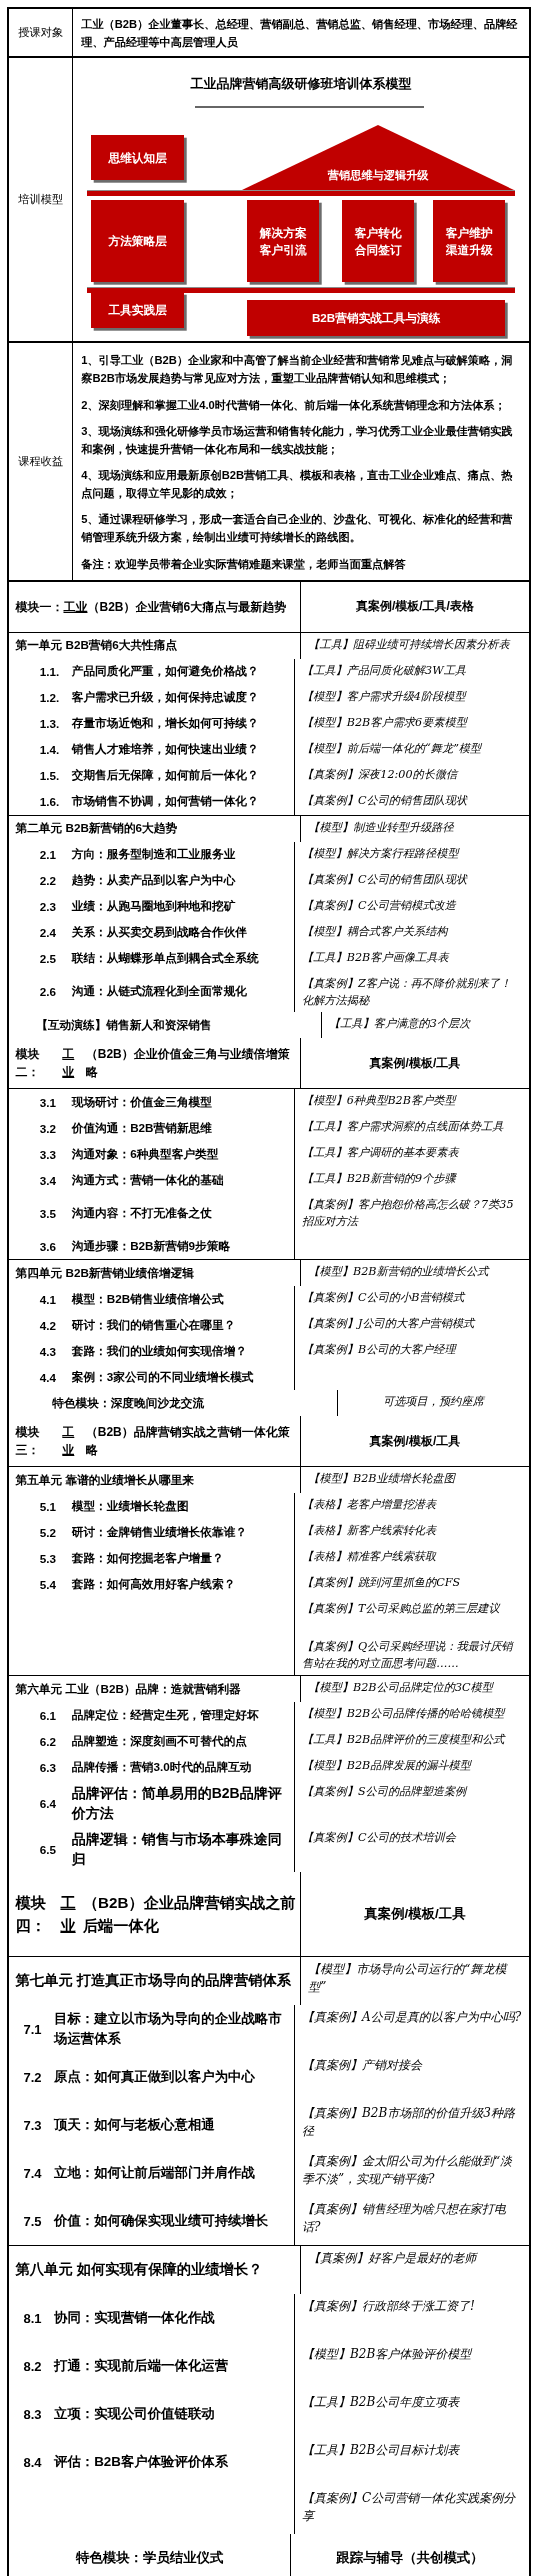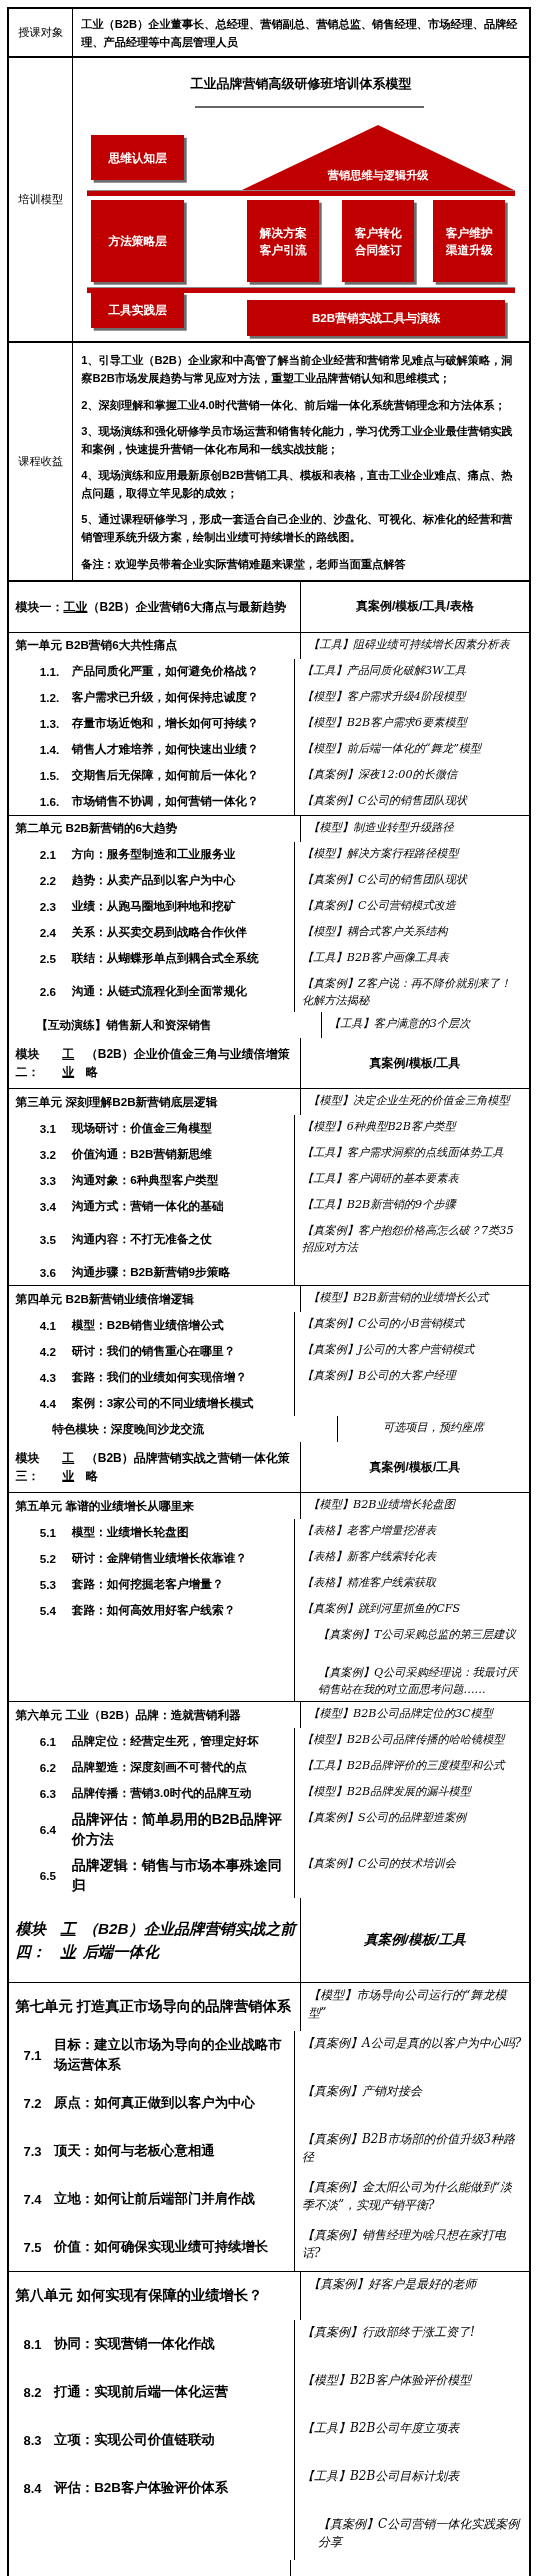--- a/index.html
+++ b/index.html
@@ -48,25 +48,25 @@
   .unit-block:last-child{border-bottom:0;}
   .pair{display:flex;align-items:flex-start;min-height:26px;}
   .cl{width:281px;flex-shrink:0;align-self:stretch;border-right:1.8px solid #000;display:flex;align-items:center;padding:2.7px 3.6px 2.7px 0;}
   .cr{flex:1;padding:2.7px 7.2px;font-family:"DejaVu Serif",serif;font-style:italic;font-size:11.2px;line-height:1.55;}
   .num{margin-left:30.5px;width:32px;flex-shrink:0;font-weight:bold;font-size:11.7px;}
   .txt{font-weight:bold;font-size:11.7px;line-height:1.45;}
   .pair.unit .cl{padding-left:6.3px;}
   .pair.drill .cl{padding-left:27px;}
   .pair.feature .cl{padding-left:43px;}
   .pair.feature .cr{text-align:center;}
-  .pair.rightonly{min-height:38px;gap:16px;}
+  .pair.rightonly{min-height:38px;}
   .pair.big{min-height:41px;}
   .pair.big .txt{font-size:14px;}
   
-  .m3 .mod-header{min-height:84px;font-style:italic;}
+  .m3 .mod-header{min-height:84px;}
   .m3 .mh-l{font-size:15.2px;line-height:1.55;}
   .m3 .mh-r{font-size:13.4px;}
   .m3 .pair{min-height:48px;}
   .m3 .txt{font-size:13.4px;line-height:1.5;}
   .m3 .pair.unit .txt{font-size:14.3px;}
   .m3 .num{margin-left:14.3px;width:30.5px;font-size:13px;}
   .m3 .cr{font-size:12px;}
 
   
   .footer{display:flex;min-height:47px;}
@@ -250,26 +250,20 @@
         <div class="module m1">
           <div class="mod-header">
             <div class="mh-l">
               <span>模块二：</span>
               <span class="u-part">工业</span>
               <span>（B2B）企业价值金三角与业绩倍增策略</span>
             </div>
             <div class="mh-r">真案例/模板/工具</div>
           </div>
           <div class="unit-block">
-            <div class="pair unit">
-              <div class="cl">
-                <span class="txt">第三单元 深刻理解B2B新营销底层逻辑</span>
-              </div>
-              <div class="cr">【模型】决定企业生死的价值金三角模型</div>
-            </div>
             <div class="pair item">
               <div class="cl">
                 <span class="num">3.1</span>
                 <span class="txt">现场研讨：价值金三角模型</span>
               </div>
               <div class="cr">【模型】6种典型B2B客户类型</div>
             </div>
             <div class="pair item">
               <div class="cl">
                 <span class="num">3.2</span>

